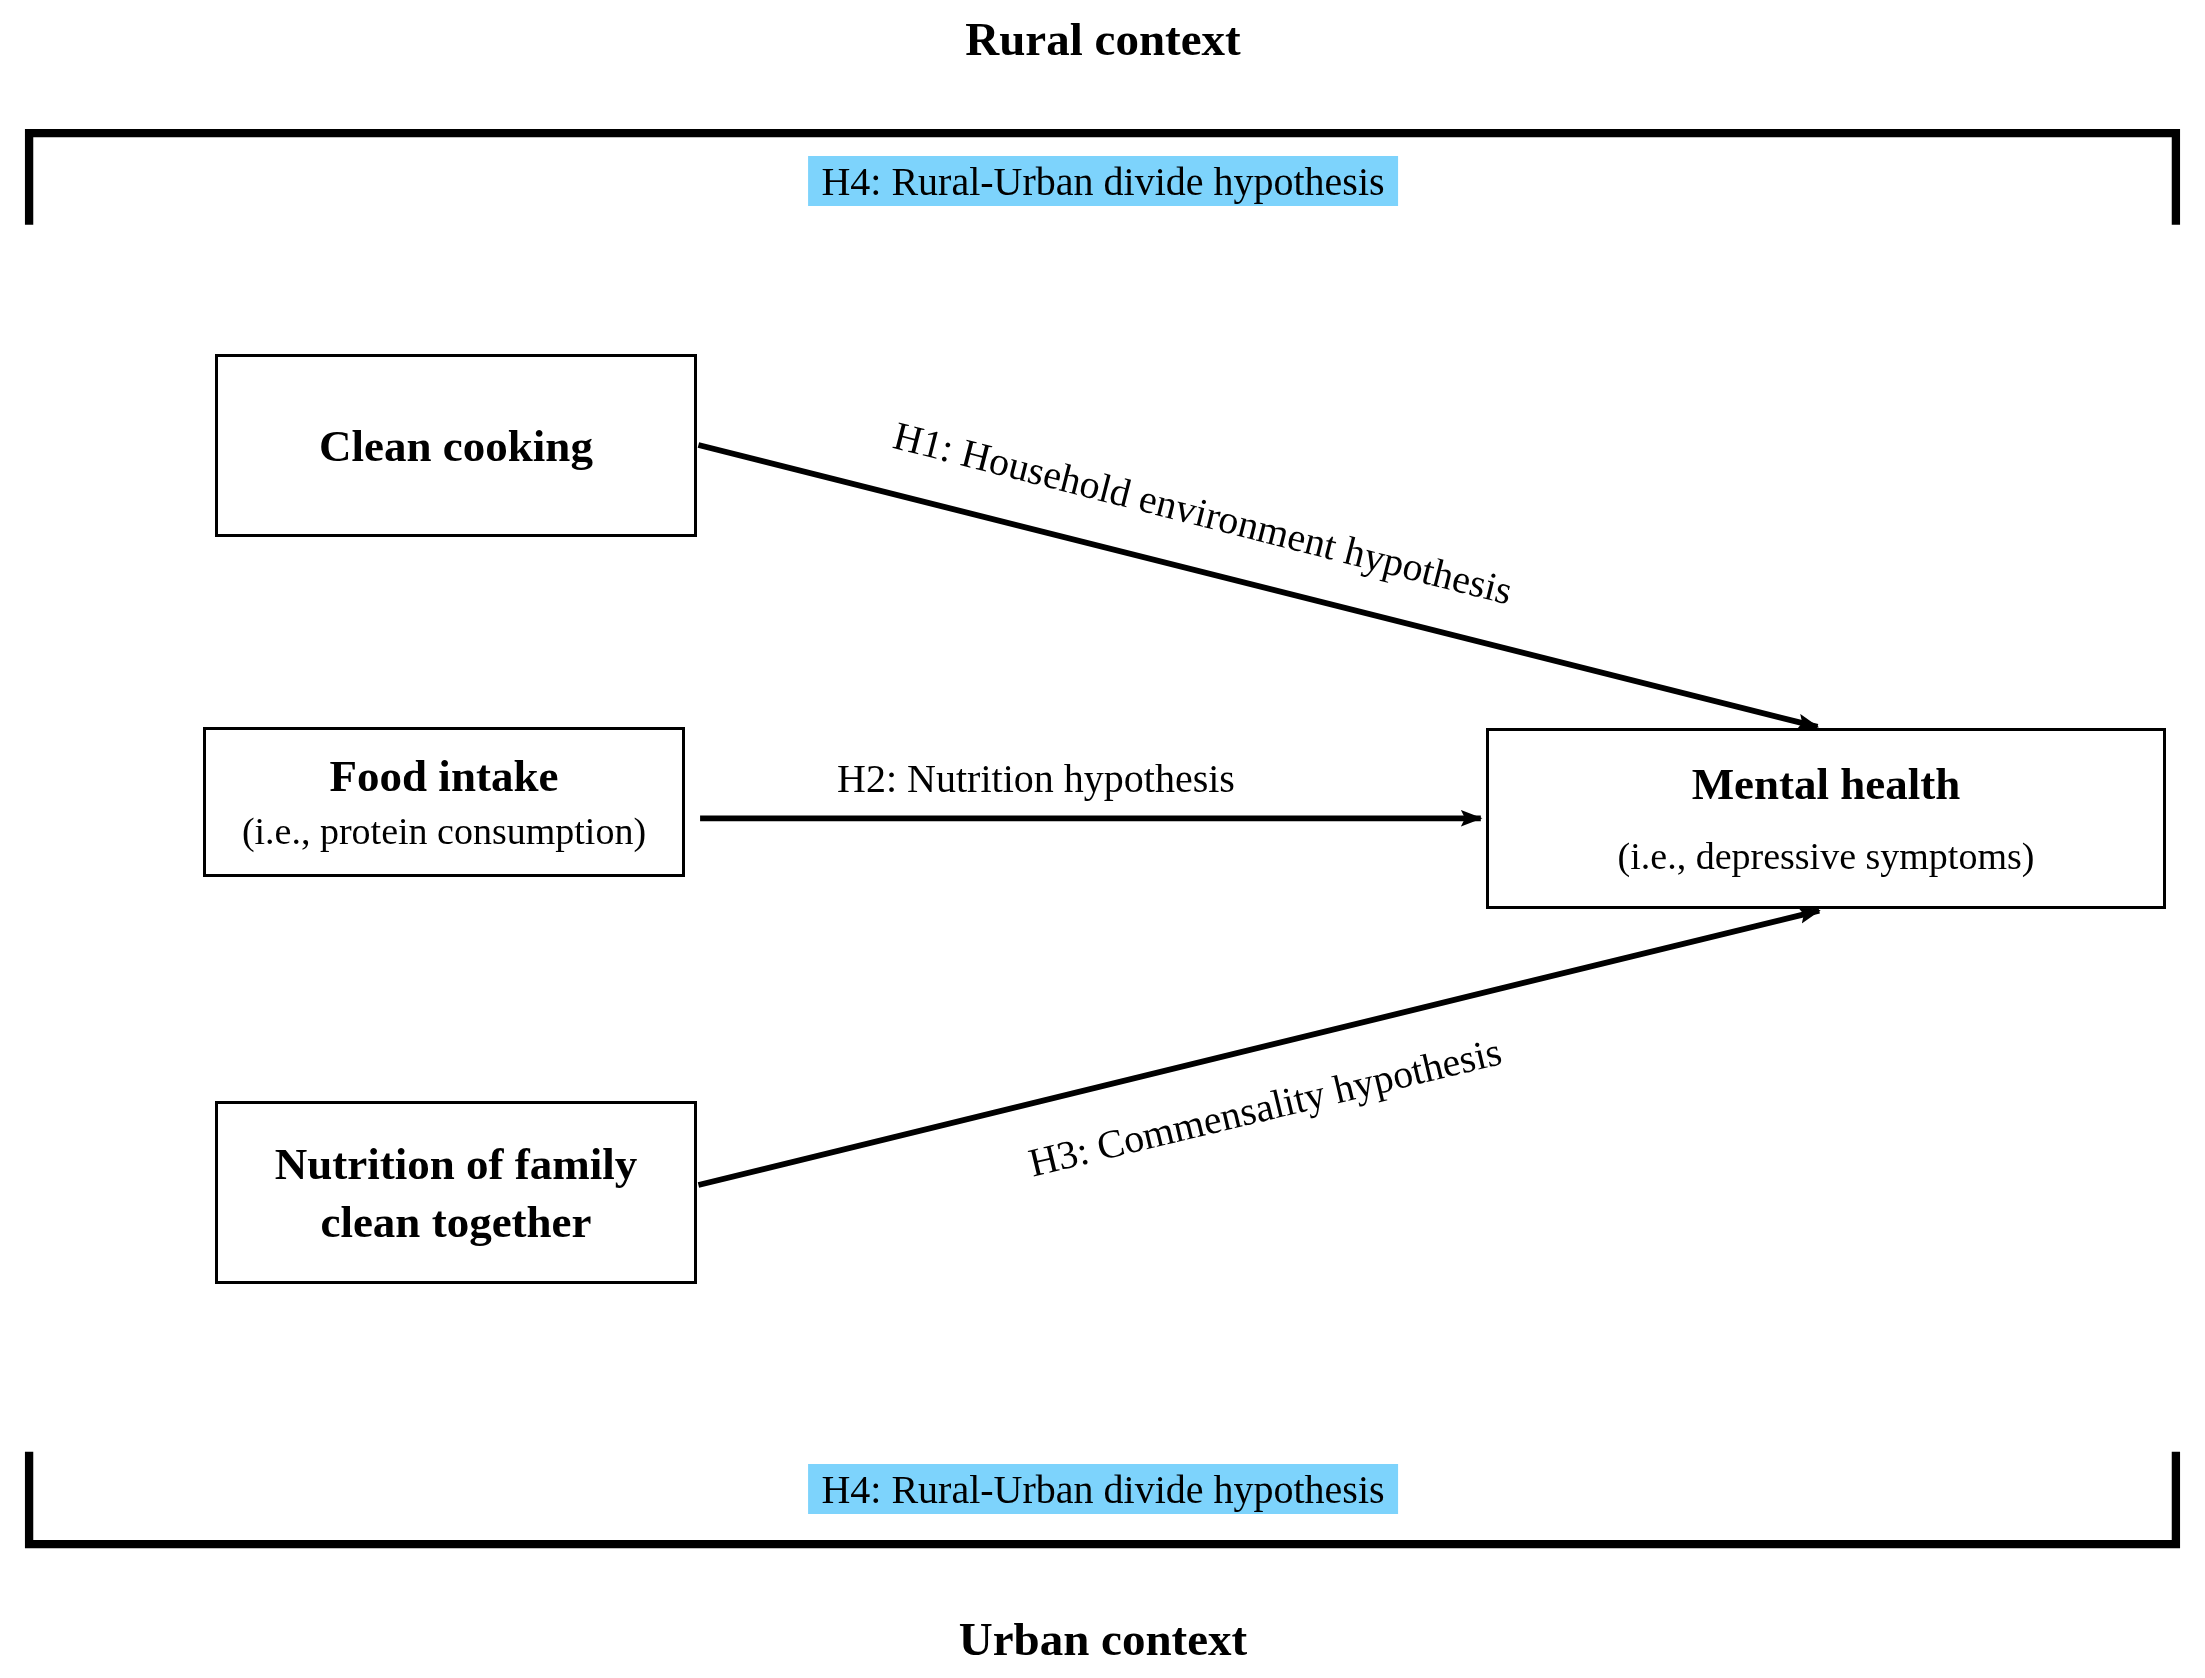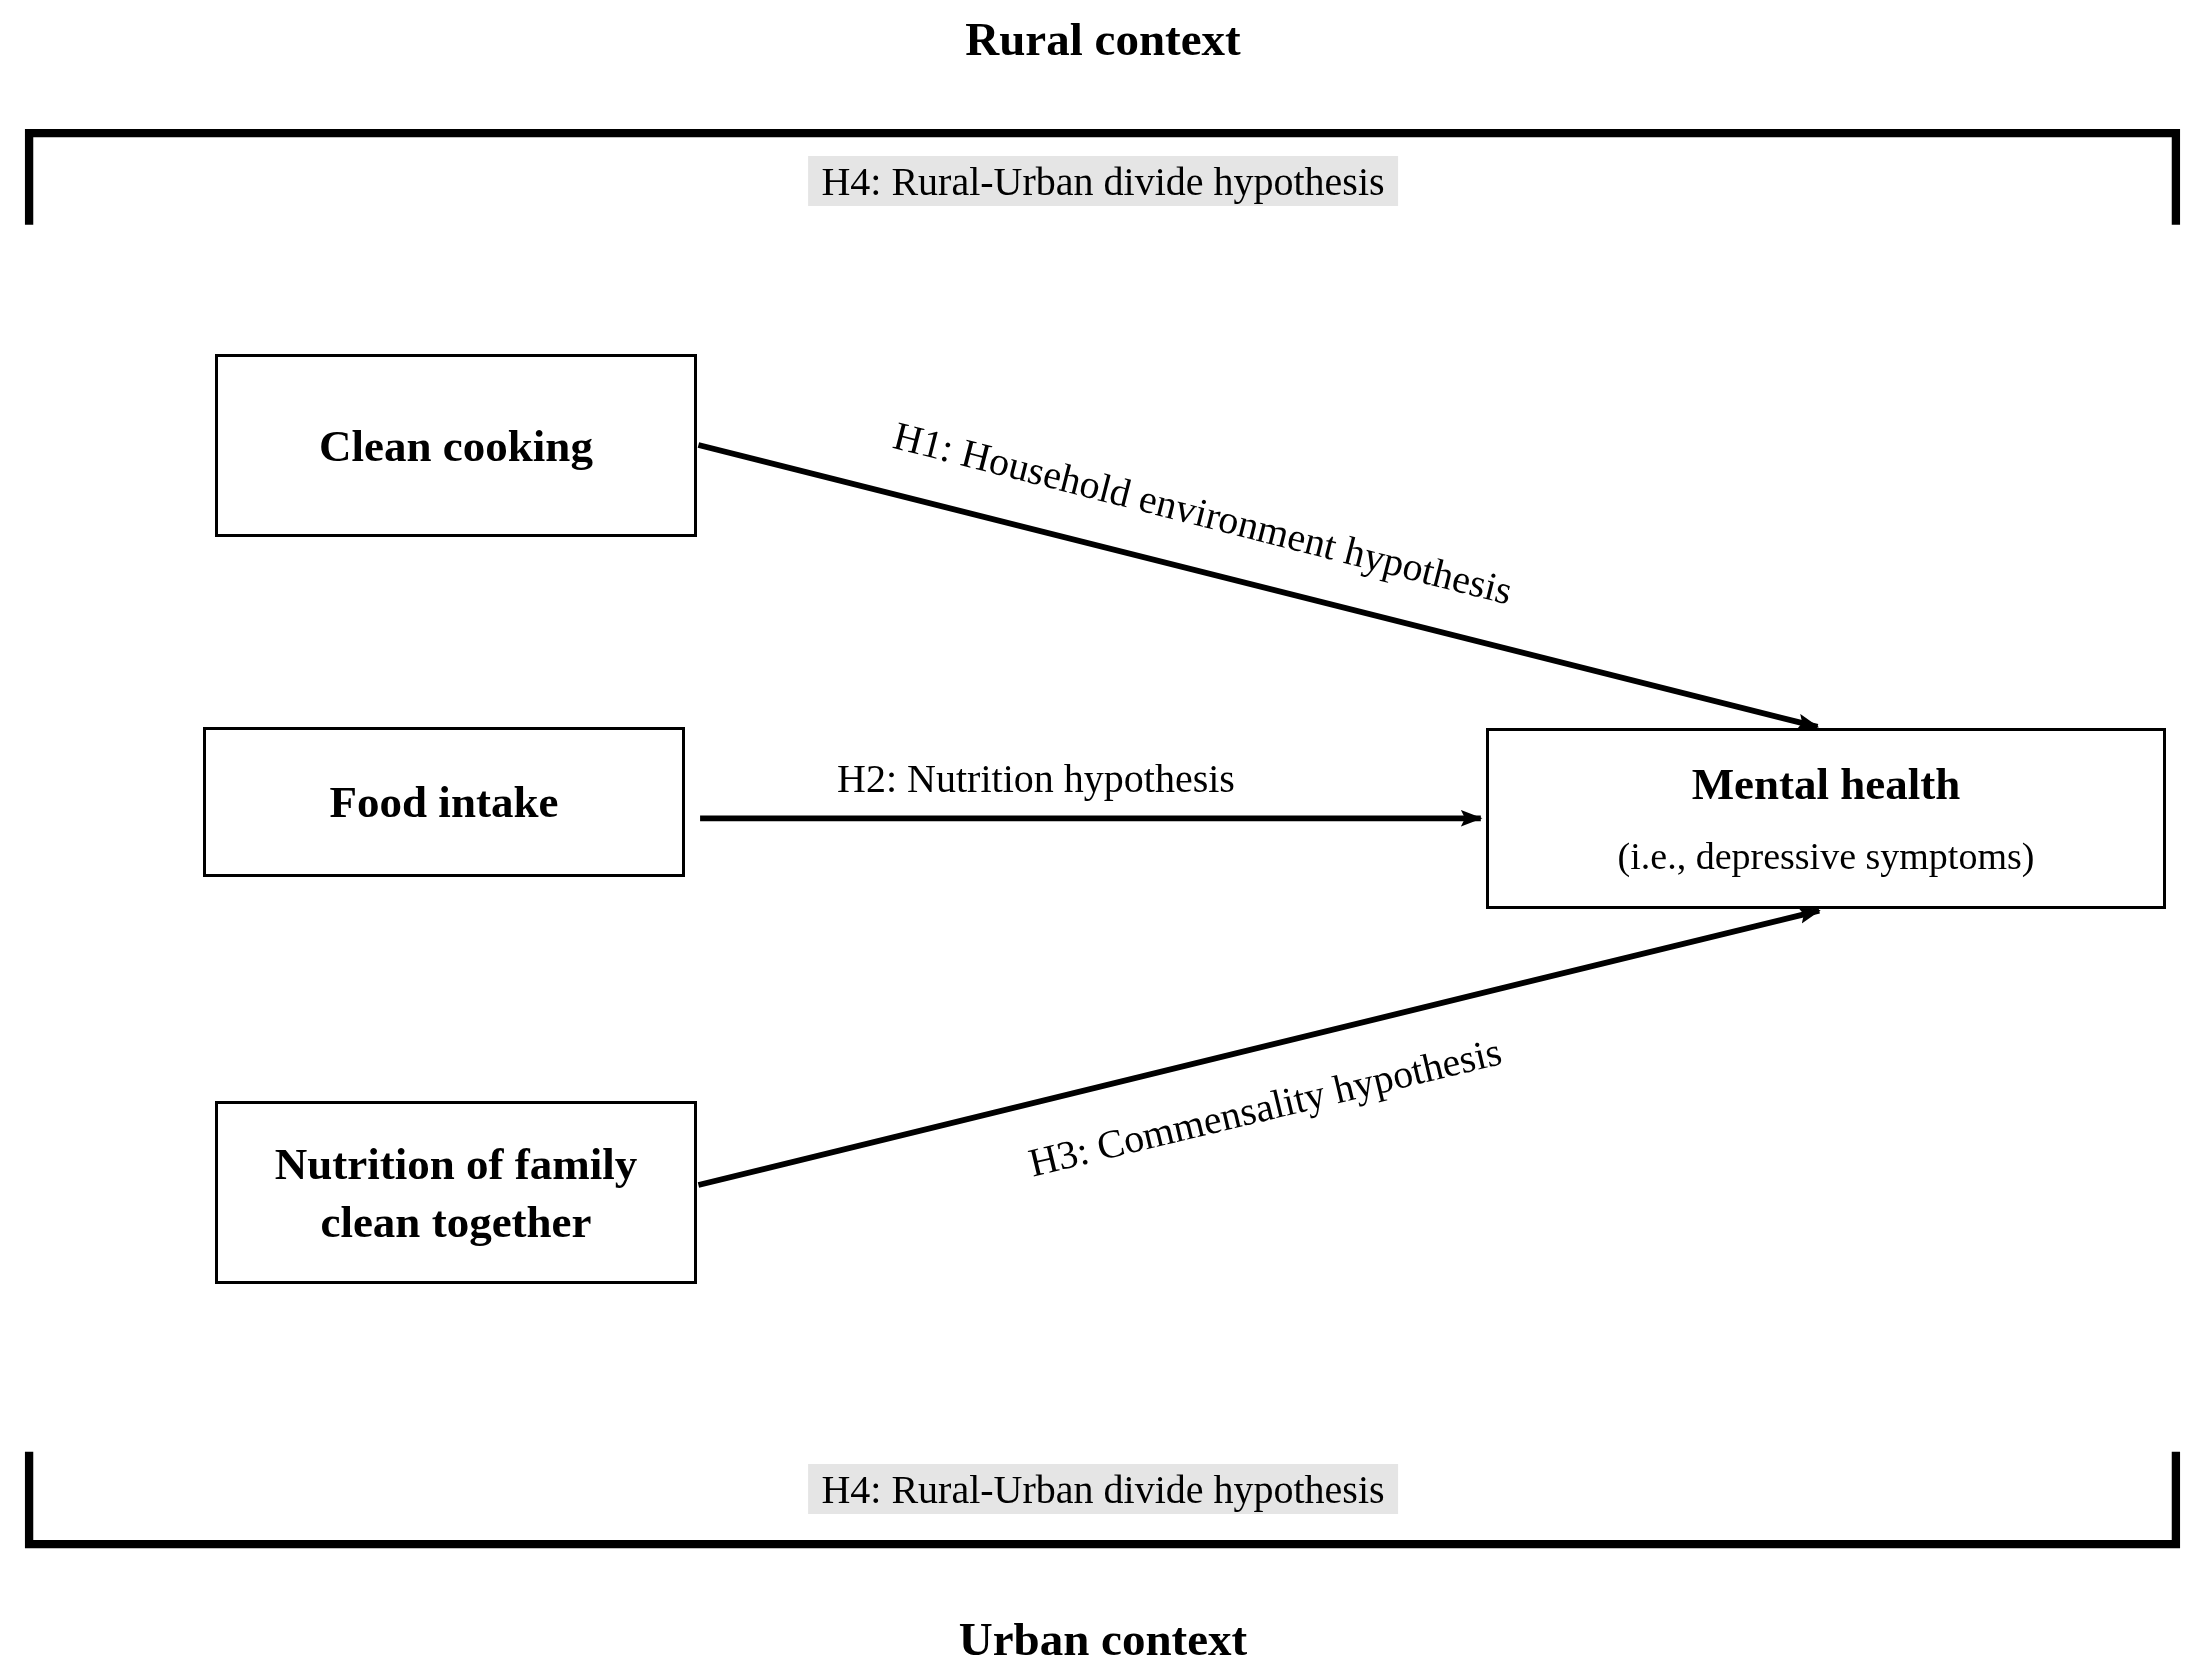--- a/index.html
+++ b/index.html
@@ -42,21 +42,21 @@
     z-index: 3;
   }
   .ctx-title.top { top: 11.6px; }
   .ctx-title.bottom { top: 1612px; }
   .h4-label {
     position: absolute;
     left: 1103px;
     transform: translateX(-50%);
     font-size: 40px;
     white-space: nowrap;
-    background: #e5e5e5;
+    background: #7dd3fc;
     padding: 1.7px 13.3px;
     z-index: 3;
   }
   .h4-label.top { top: 156px; }
   .h4-label.bottom { top: 1464px; }
   .node {
     position: absolute;
     border: 3.3px solid #000000;
     background: #ffffff;
     display: flex;
@@ -127,20 +127,21 @@
 
   <div class="h4-label top">H4: Rural-Urban divide hypothesis</div>
   <div class="h4-label bottom">H4: Rural-Urban divide hypothesis</div>
 
   <div class="node clean-cooking">
     <div class="title">Clean cooking</div>
   </div>
 
   <div class="node food-intake">
     <div class="title">Food intake</div>
+    <div class="subtitle">(i.e., protein consumption)</div>
   </div>
 
   <div class="node family-dining">
     <div class="title">Nutrition of family</div>
     <div class="title">clean together</div>
   </div>
 
   <div class="node mental-health">
     <div class="title">Mental health</div>
     <div class="subtitle">(i.e., depressive symptoms)</div>

